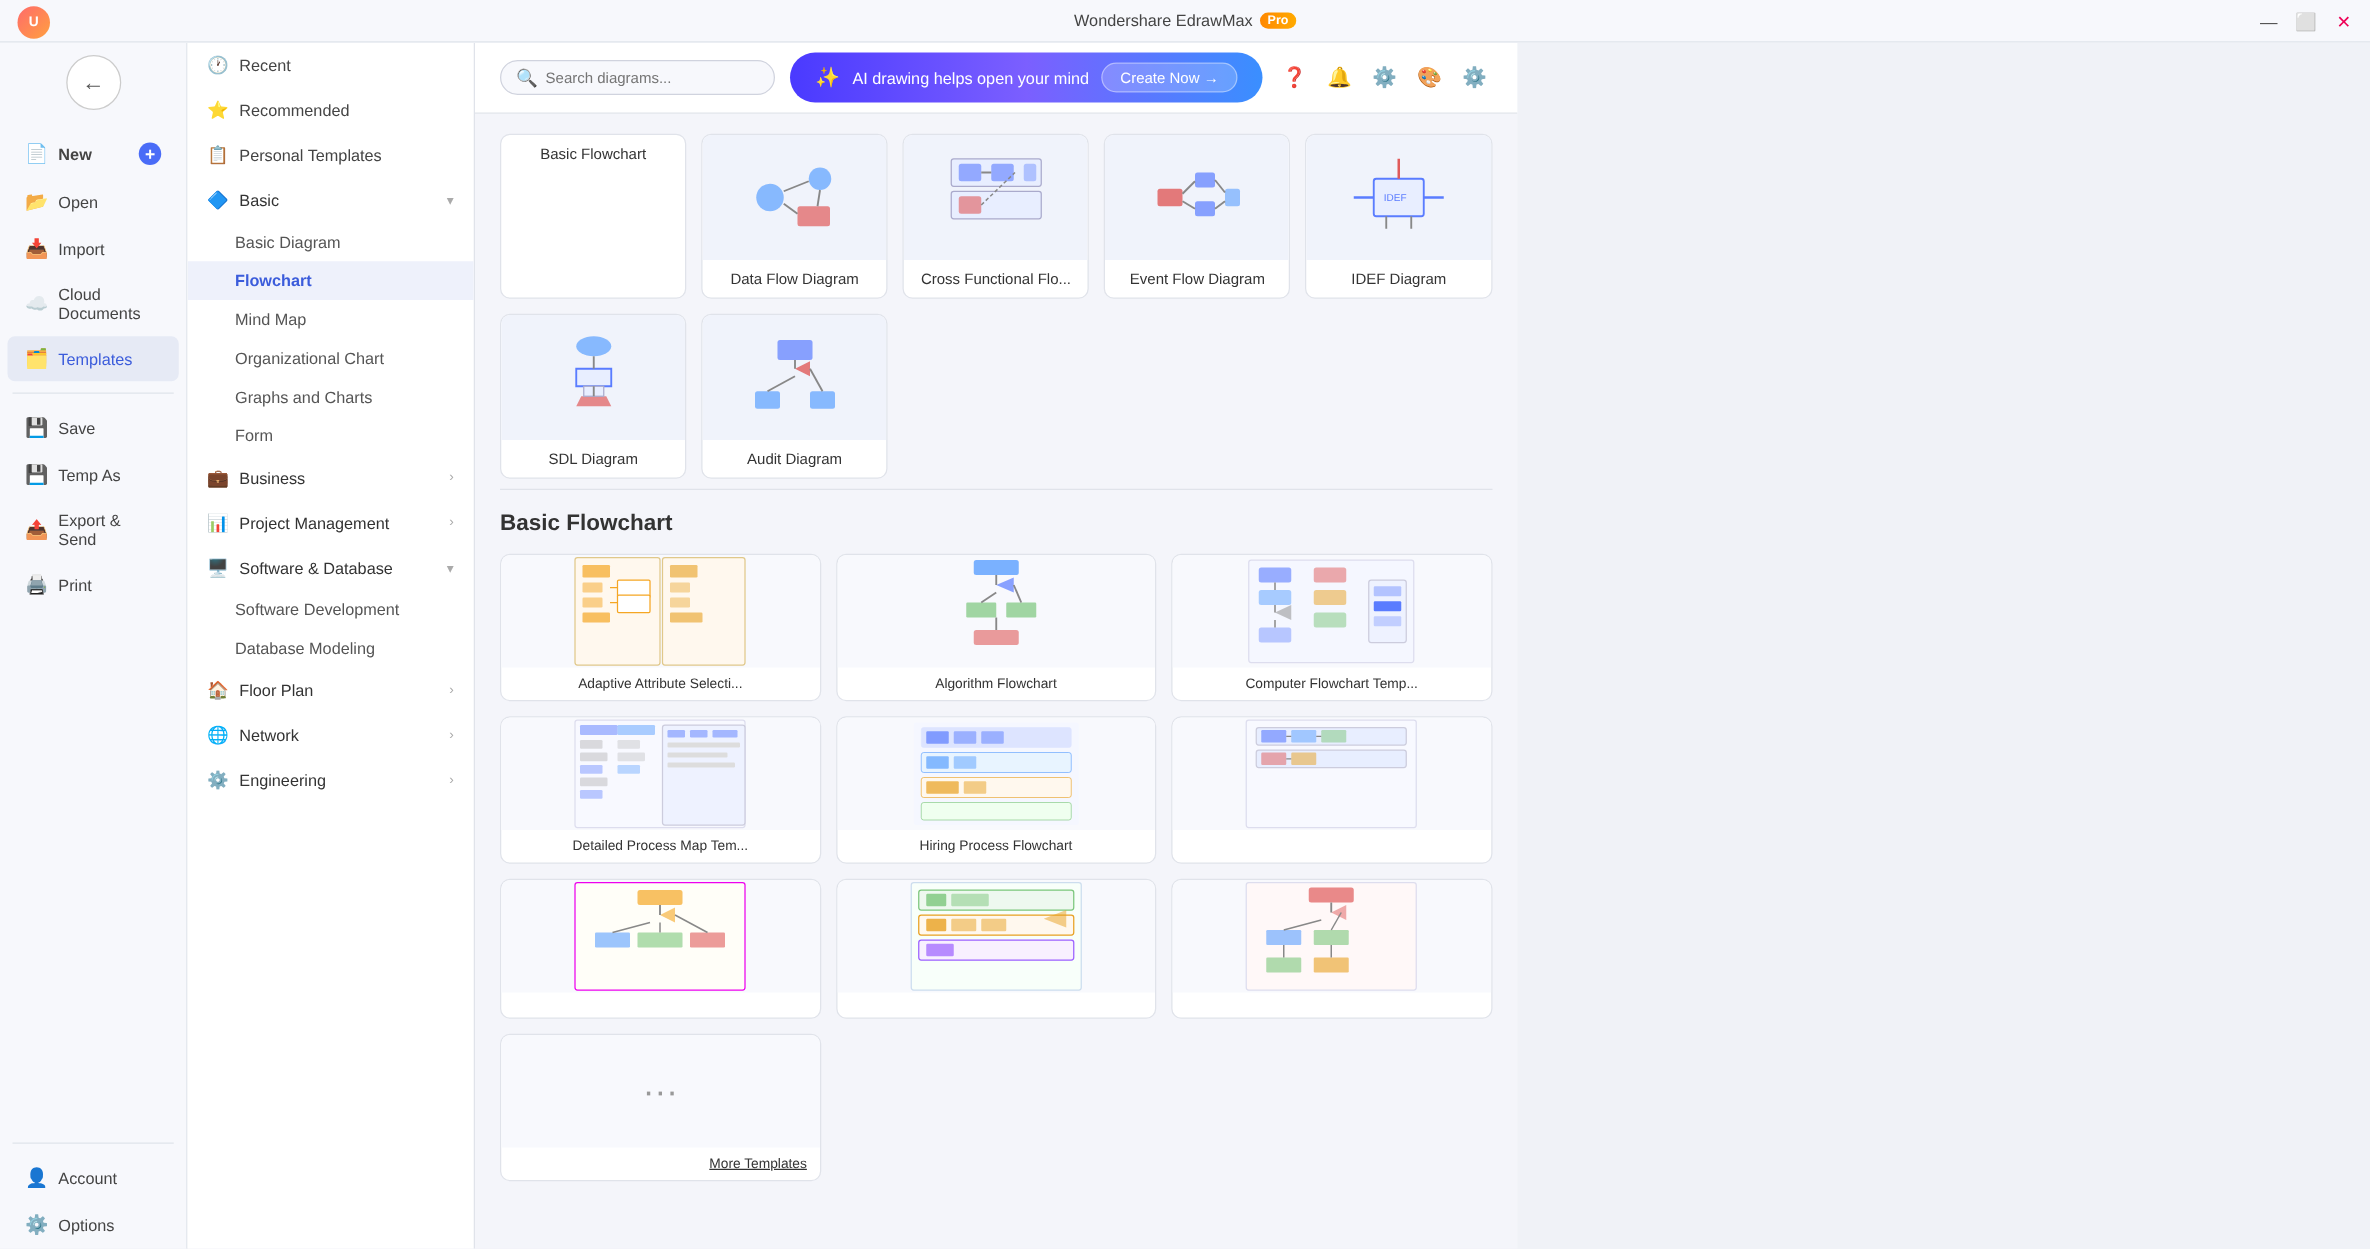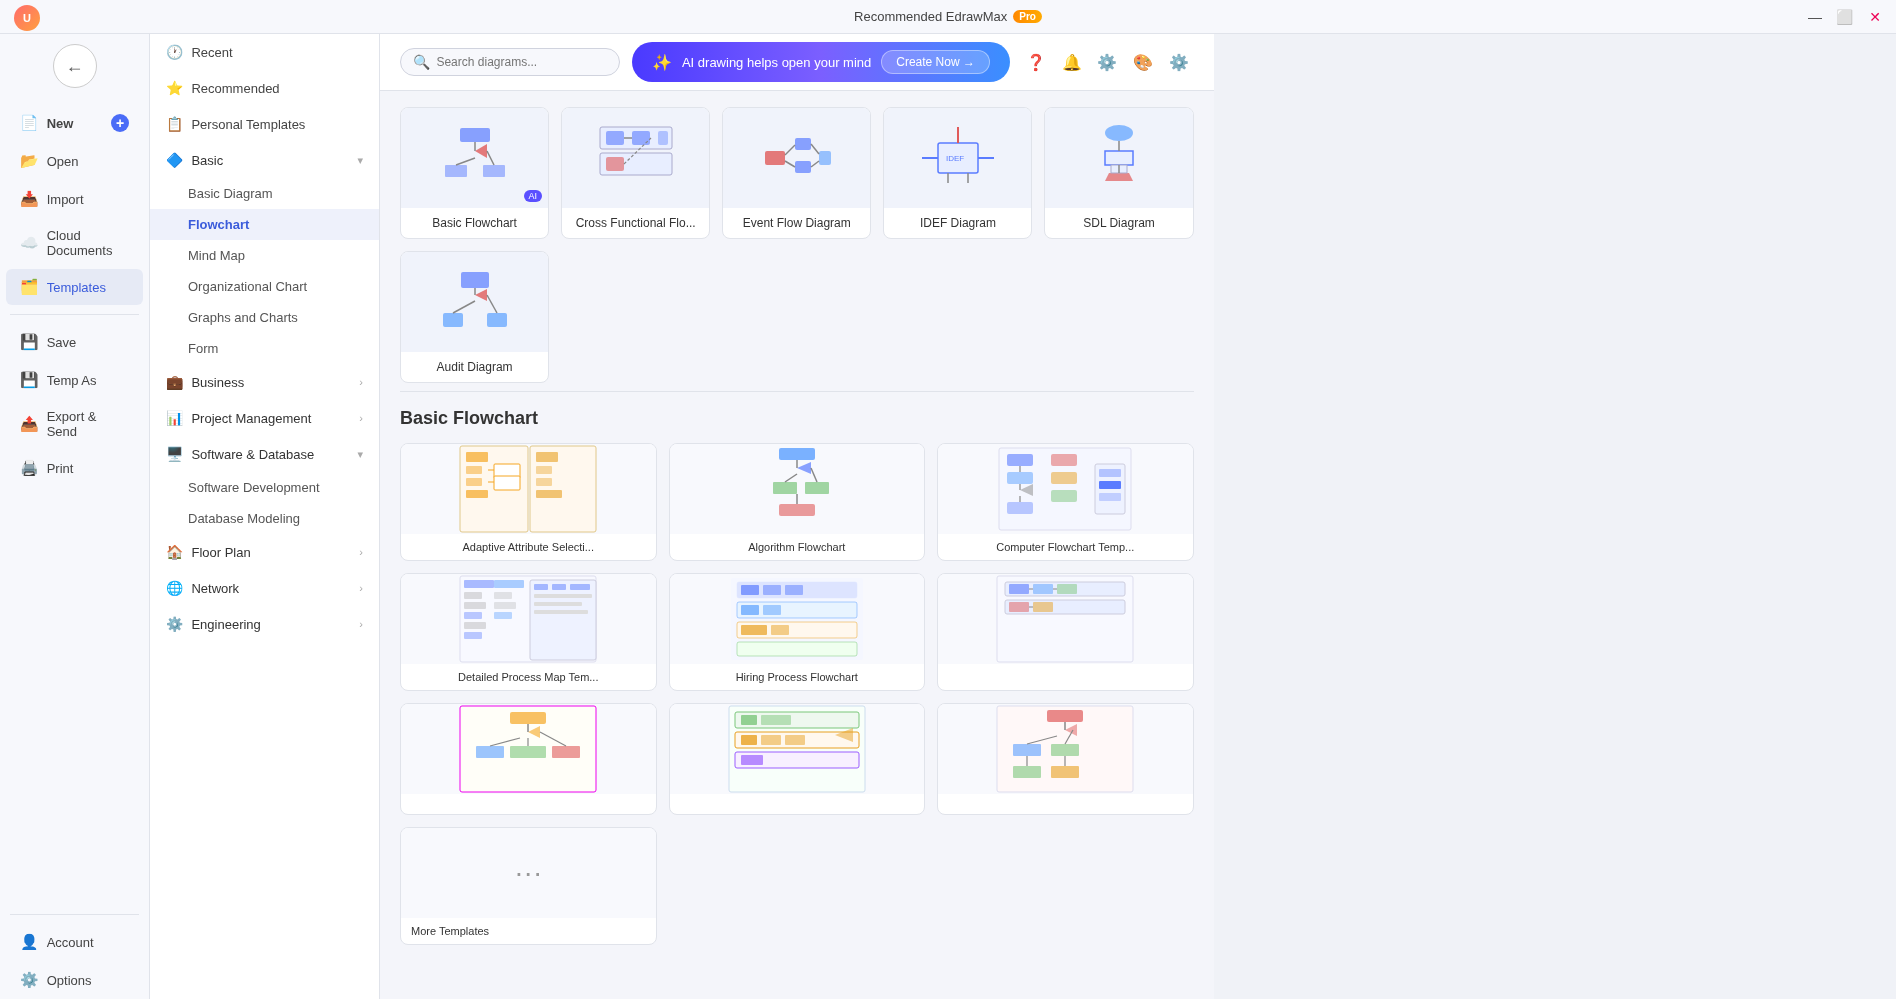--- a/index.html
+++ b/index.html
@@ -281,21 +281,22 @@
       display: flex;
       align-items: center;
       justify-content: center;
       font-size: 24px;
       color: #aaa;
     }
     .more-templates-label {
       padding: 7px 10px;
       font-size: 11px;
       color: #333;
-      text-align: left;
+      text-align: right;
+      text-decoration: underline;
     }
 
     .divider-line {
       height: 1px;
       background: #e0e3ea;
       margin: 4px 0 16px 0;
     }
 
     
     svg.thumb { width: 80px; height: 70px; }
@@ -304,21 +305,21 @@
     ::-webkit-scrollbar { width: 6px; }
     ::-webkit-scrollbar-track { background: transparent; }
     ::-webkit-scrollbar-thumb { background: #ccc; border-radius: 3px; }
   </style>
 </head>
 <body>
 
 <div class="app-titlebar">
   <div class="user-avatar">U</div>
   <div class="app-title">
-    <span>Recommended EdrawMax</span>
+    <span>Wondershare EdrawMax</span>
     <span class="pro-badge">Pro</span>
   </div>
   <div class="win-controls">
     <button class="win-btn">—</button>
     <button class="win-btn">⬜</button>
     <button class="win-btn" style="color:#e05;">✕</button>
   </div>
 </div>
 
 <div class="content-area">
@@ -478,35 +479,36 @@
         <span class="topbar-icon">⚙️</span>
         <span class="topbar-icon">🎨</span>
         <span class="topbar-icon">⚙️</span>
       </div>
     </div>
 
     <div class="diagram-section">
       <div class="diagram-grid">
 
         <div class="diagram-card">
+          <div class="diagram-card-label">Basic Flowchart</div>
+        </div>
+
+        <div class="diagram-card">
           <div class="diagram-card-img">
             <svg class="thumb" viewBox="0 0 80 70" xmlns="http://www.w3.org/2000/svg">
-              <rect x="25" y="5" width="30" height="14" rx="2" fill="#5a7cff" opacity="0.7"></rect>
-              <polygon points="40,28 52,21 52,35" fill="#e05a5a" opacity="0.8"></polygon>
-              <rect x="10" y="42" width="22" height="12" rx="1" fill="#5a7cff" opacity="0.5"></rect>
-              <rect x="48" y="42" width="22" height="12" rx="1" fill="#5a7cff" opacity="0.5"></rect>
-              <line x1="40" y1="19" x2="40" y2="28" stroke="#888" stroke-width="1.5"></line>
-              <line x1="40" y1="35" x2="21" y2="42" stroke="#888" stroke-width="1.5"></line>
-              <line x1="52" y1="28" x2="59" y2="42" stroke="#888" stroke-width="1.5"></line>
-            </svg>
-            <div class="ai-badge">AI</div>
-          </div>
-          <div class="diagram-card-label">Basic Flowchart</div>
-        </div>
-
+              <circle cx="20" cy="35" r="11" fill="#5a9fff" opacity="0.7"></circle>
+              <circle cx="60" cy="20" r="9" fill="#5a9fff" opacity="0.7"></circle>
+              <rect x="42" y="42" width="26" height="16" rx="2" fill="#e05a5a" opacity="0.7"></rect>
+              <line x1="31" y1="30" x2="51" y2="22" stroke="#888" stroke-width="1.5" marker-end="url(#arr)"></line>
+              <line x1="31" y1="40" x2="42" y2="48" stroke="#888" stroke-width="1.5"></line>
+              <line x1="60" y1="29" x2="58" y2="42" stroke="#888" stroke-width="1.5"></line>
+            </svg>
+          </div>
+          <div class="diagram-card-label">Data Flow Diagram</div>
+        </div>
 
         <div class="diagram-card">
           <div class="diagram-card-img">
             <svg class="thumb" viewBox="0 0 80 70" xmlns="http://www.w3.org/2000/svg">
               <rect x="4" y="4" width="72" height="22" rx="2" fill="#e8eeff" stroke="#aac"></rect>
               <rect x="4" y="30" width="72" height="22" rx="2" fill="#e8eeff" stroke="#aac"></rect>
               <rect x="10" y="8" width="18" height="14" rx="2" fill="#5a7cff" opacity="0.6"></rect>
               <rect x="36" y="8" width="18" height="14" rx="2" fill="#5a7cff" opacity="0.6"></rect>
               <rect x="10" y="34" width="18" height="14" rx="2" fill="#e05a5a" opacity="0.6"></rect>
               <rect x="62" y="8" width="10" height="14" rx="2" fill="#5a7cff" opacity="0.4"></rect>

